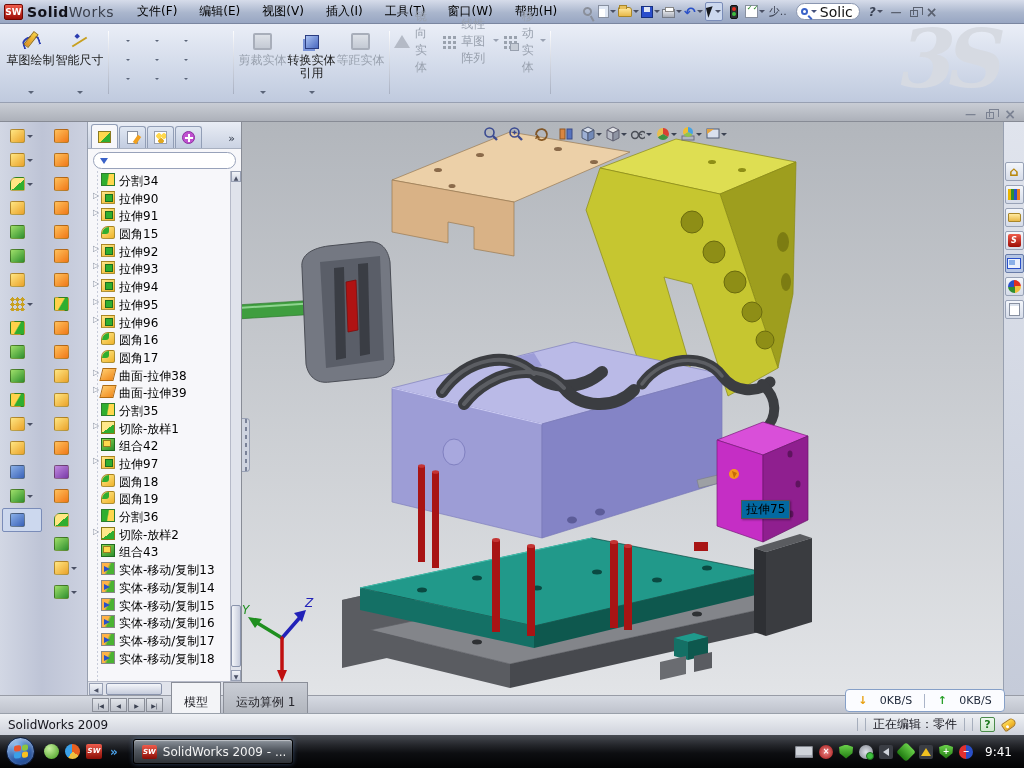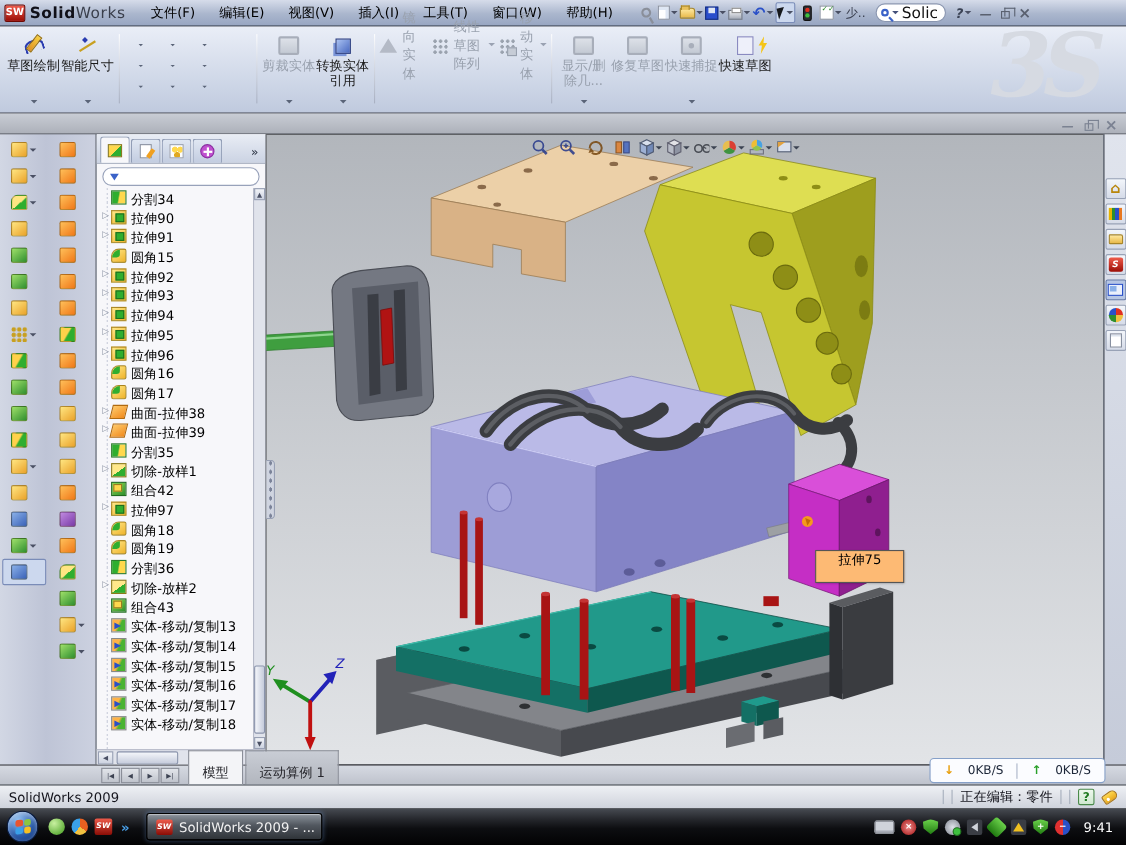--- a/index.html
+++ b/index.html
@@ -152,21 +152,21 @@
 #hscroll .ri{right:1px}
 #hthumb{position:absolute;left:18px;top:1px;width:56px;height:12px;background:linear-gradient(#f4f6fa,#c6ccdc);border:1px solid #8a94ac;border-radius:2px}
 #splitter{position:absolute;left:242px;top:418px;width:8px;height:54px;background:#cfd4e0;border:1px solid #98a0b4;border-left:none;border-radius:0 4px 4px 0;z-index:6;background-image:radial-gradient(#7a8298 1px,transparent 1.2px);background-size:4px 8px;background-position:2px 6px;background-repeat:repeat-y}
 
 
 #viewport{position:absolute;top:122px;left:242px;width:761px;height:573px;overflow:hidden}
 #viewport svg.scene{position:absolute;left:0;top:0}
 #hud{position:absolute;left:238px;top:0;height:24px;display:flex;align-items:center;gap:3px;opacity:.88}
 .hicon{width:22px;height:20px;display:flex;align-items:center;justify-content:center;gap:1px}
 .hdd{width:0;height:0;border:3px solid transparent;border-top-color:#2c3444;margin-top:4px}
-#tooltip{position:absolute;left:499px;top:378px;height:30px;background:#fdba74;border:1px solid #555;padding:0 20px;font-size:12px;line-height:17px;color:#000;box-shadow:1px 1px 2px rgba(0,0,0,.35);white-space:nowrap}
+#tooltip{position:absolute;left:499px;top:378px;height:19px;background:#0369a1;border:1px solid #555;padding:0 4px;font-size:12px;line-height:17px;color:#000;box-shadow:1px 1px 2px rgba(0,0,0,.35);white-space:nowrap}
 
 
 #taskpane{position:absolute;top:122px;right:0;width:21px;height:573px;background:linear-gradient(#e0e4ed,#c5cbd9);border-left:1px solid #98a0b0;display:flex;flex-direction:column;align-items:center;padding-top:40px;gap:4px}
 .tpbtn{width:19px;height:19px;border:1px solid #98a2b6;border-radius:2px;background:linear-gradient(#f3f6fb,#d5dbe8);display:flex;align-items:center;justify-content:center}
 .tpbtn.pressed{background:#b6c6e4;border-color:#687ca8}
 .tp-home::before{content:"⌂";color:#b8860b;font-size:13px;font-weight:bold}
 .tp-lib{width:12px;height:11px;background:linear-gradient(90deg,#e8b400 0 3px,#2f8f2f 3px 6px,#2a50c8 6px 9px,#e87820 9px)}
 .tp-folder{width:13px;height:9px;background:linear-gradient(#ffe9a0,#e8b94a);border:1px solid #a8862a;border-radius:1px 2px 1px 1px}
 .tp-sw{width:13px;height:13px;background:linear-gradient(#ef5b4b,#9c0d06);border-radius:2px;color:#fff;font-size:8px;font-weight:bold;display:flex;align-items:center;justify-content:center}
 .tp-vp{width:14px;height:11px;border:1px solid #2a50c8;background:#eaf0fc;position:relative}
@@ -378,20 +378,25 @@
         <span class="rlabel">剪裁实体</span>
         <i class="rdd"></i>
       </div>
 
       <div class="rbtn icon-convert enabled dropdown">
         <span class="ric"></span>
         <span class="rlabel">转换实体引用</span>
         <i class="rdd"></i>
       </div>
 
+      <div class="rbtn icon-offset disabled">
+        <span class="ric"></span>
+        <span class="rlabel">等距实体</span>
+        <i class="rdd"></i>
+      </div>
     </div>
   <div class="rsep"></div>
   <div class="rstack">
 
       <div class="rrow icon-mirror disabled">
         <span class="sic"></span>
         <span>镜向实体</span>
         <i class="rdd2"></i>
       </div>
 
@@ -401,46 +406,20 @@
         <i class="rdd2"></i>
       </div>
 
       <div class="rrow icon-move disabled dropdown">
         <span class="sic"></span>
         <span>移动实体</span>
         <i class="rdd2"></i>
       </div>
     </div>
   <div class="rsep"></div>
-  <div class="rbig">
-
-      <div class="rbtn icon-displaydelete disabled dropdown">
-        <span class="ric"></span>
-        <span class="rlabel">显示/删除几...</span>
-        <i class="rdd"></i>
-      </div>
-
-      <div class="rbtn icon-repair disabled">
-        <span class="ric"></span>
-        <span class="rlabel">修复草图</span>
-        <i class="rdd"></i>
-      </div>
-
-      <div class="rbtn icon-quicksnap disabled dropdown">
-        <span class="ric"></span>
-        <span class="rlabel">快速捕捉</span>
-        <i class="rdd"></i>
-      </div>
-
-      <div class="rbtn icon-rapid enabled">
-        <span class="ric"></span>
-        <span class="rlabel">快速草图</span>
-        <i class="rdd"></i>
-      </div>
-    </div>
   <div id="ds-mark">3S</div>
 </div>
 
 <div id="cmtabs">
   <span id="doc-ctl">
     <i class="g-min"></i>
     <i class="i-restore"></i>
     <i class="g-close"></i>
   </span>
 </div>

